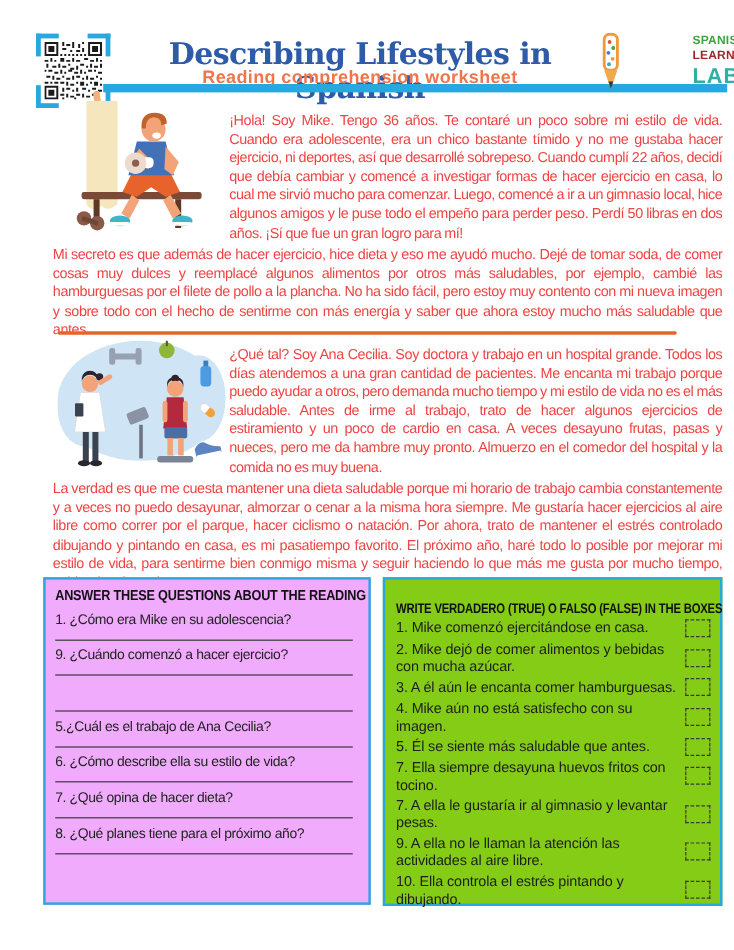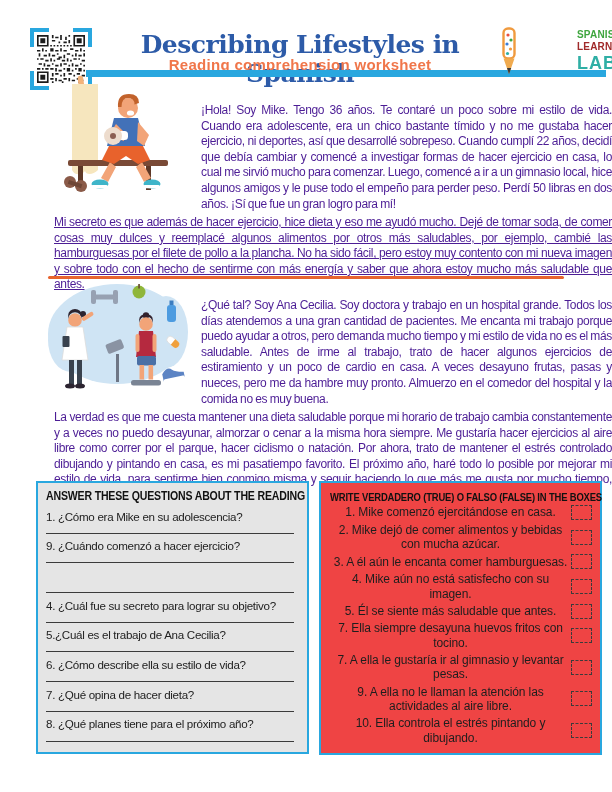--- a/index.html
+++ b/index.html
@@ -26,34 +26,34 @@
 
   .logo{left:499px;top:27px;width:104px;height:52px;}
   .logo-pencil{position:absolute;left:0;top:0;width:20px;height:50px;}
   .logo-text{position:absolute;left:34px;top:3px;line-height:1;margin-left:44px;}
   .logo-l1{font-size:10px;font-weight:bold;color:#3FA63F;letter-spacing:0.2px;}
   .logo-l2{font-size:10px;font-weight:bold;color:#A02A2A;letter-spacing:0.2px;margin-top:2px;}
   .logo-l3{font-size:18px;font-weight:bold;color:#2FAFA5;letter-spacing:1px;margin-top:2px;}
 
   
   .body-text{font-size:12px;line-height:15.6px;letter-spacing:-0.35px;word-spacing:-0.5px;
-             text-align:justify;color:#4c1d95;margin:18px;}
+             text-align:justify;color:#ef4444;margin:8px;}
   .mike-intro{left:183px;top:85px;width:411px;}
-  .mike-cont{left:36px;top:197px;width:558px;text-decoration:underline;}
+  .mike-cont{left:36px;top:197px;width:558px;}
   .ana-intro{left:183px;top:280px;width:411px;}
   .ana-cont{left:36px;top:392px;width:558px;}
   .divider{left:48px;top:276px;width:516px;height:3px;background:#E7632E;border-radius:2px;}
   .mike-illus{left:58px;top:84px;width:120px;height:112px;}
   .ana-illus{left:47px;top:282px;width:142px;height:108px;}
 
   
-  .qbox{left:36px;top:481px;width:273px;height:273px;background:#e5e5e5;
+  .qbox{left:36px;top:481px;width:273px;height:273px;background:#f0abfc;
         border:2.5px solid #29A7DF;padding:5px 8px;box-sizing:border-box;}
-  .tfbox{left:319px;top:481px;width:283px;height:274px;background:#ef4444;
-         border:2.5px solid #29A7DF;padding:7px 7px 5px 9px;box-sizing:border-box;text-align:center;}
+  .tfbox{left:319px;top:481px;width:283px;height:274px;background:#84cc16;
+         border:2.5px solid #29A7DF;padding:18px 7px 5px 9px;box-sizing:border-box;}
   .box-head{font-weight:bold;font-size:12px;color:#111;white-space:nowrap;
             transform:scaleX(0.88);transform-origin:0 50%;letter-spacing:-0.2px;margin:1px 0 2px 0;}
   .tf-head{font-size:11.5px;transform:scaleX(0.82);}
   .q-item{position:relative;height:29.7px;}
   .q-text{font-size:11.6px;letter-spacing:-0.3px;color:#222;padding-top:4.5px;white-space:nowrap;overflow:hidden;}
   .q-line{position:absolute;bottom:1px;left:0;right:5px;border-bottom:1.2px solid #3b3b3b;}
   .tf-list{display:flex;flex-direction:column;justify-content:space-between;height:240px;margin-top:2px;}
   .tf-row{display:flex;align-items:center;justify-content:space-between;}
   .tf-text{width:242px;font-size:12px;line-height:1.2;letter-spacing:-0.1px;color:#1e1e1e;}
   .tf-box{width:19px;height:13px;border:1.6px dashed #3b3b3b;flex:none;margin-right:1px;background:transparent;}
@@ -192,24 +192,20 @@
       <div class="q-line"></div>
     </div>
     <div class="q-item">
       <div class="q-text">9. ¿Cuándo comenzó a hacer ejercicio?</div>
       <div class="q-line"></div>
     </div>
     <div class="q-item">
       <div class="q-line"></div>
     </div>
     <div class="q-item">
-      <div class="q-text">4. ¿Cuál fue su secreto para lograr su objetivo?</div>
-      <div class="q-line"></div>
-    </div>
-    <div class="q-item">
       <div class="q-text">5.¿Cuál es el trabajo de Ana Cecilia?</div>
       <div class="q-line"></div>
     </div>
     <div class="q-item">
       <div class="q-text">6. ¿Cómo describe ella su estilo de vida?</div>
       <div class="q-line"></div>
     </div>
     <div class="q-item">
       <div class="q-text">7. ¿Qué opina de hacer dieta?</div>
       <div class="q-line"></div>

